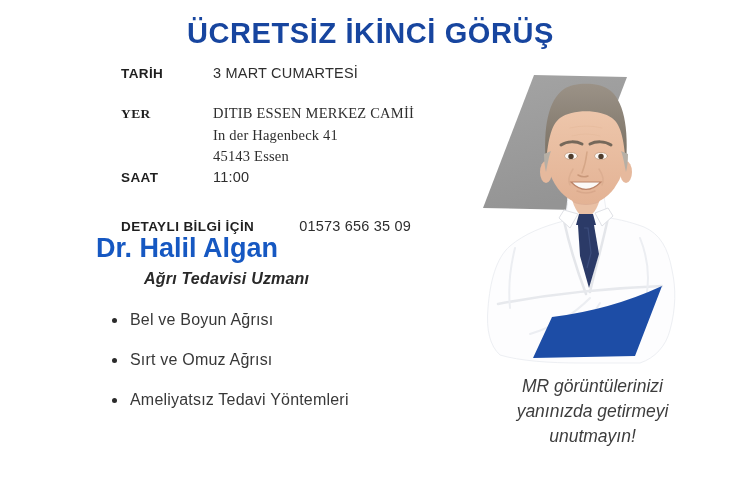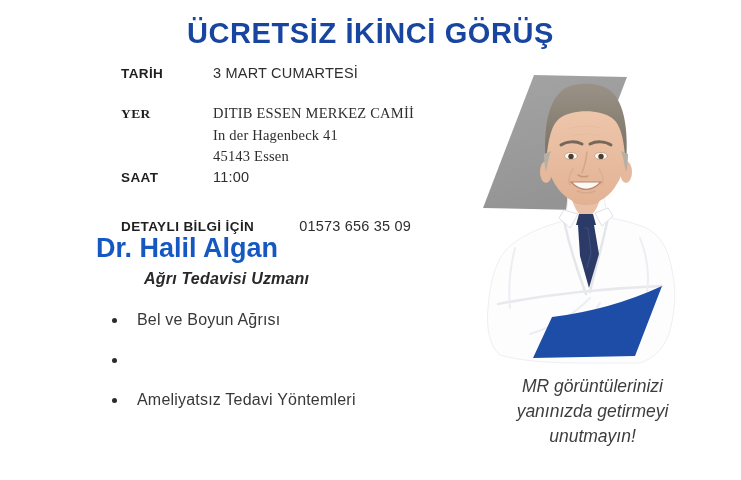--- a/index.html
+++ b/index.html
@@ -52,21 +52,21 @@
   .doctor-specialty{
     position:absolute;left:108px;top:270px;
     font-size:16px;font-weight:bold;font-style:italic;
     color:#292929;letter-spacing:.2px;margin-left:36px;
   }
   .services{
     position:absolute;left:112px;top:300px;
     list-style:none;
   }
   .services li{
-    height:40px;display:flex;align-items:center;gap:20px;
+    height:40px;display:flex;align-items:center;gap:13px;
     font-size:16px;color:#383838;letter-spacing:.2px;
   }
   .bullet-dot{
     width:5px;height:5px;border-radius:50%;
     background:#2b2b2b;flex:0 0 5px;
   }
   .photo-wrap{
     position:absolute;left:440px;top:58px;width:301px;height:312px;
   }
   .reminder-note{
@@ -109,20 +109,21 @@
 <div class="doctor-name">Dr. Halil Algan</div>
 <div class="doctor-specialty">Ağrı Tedavisi Uzmanı</div>
 
 <ul class="services">
   <li>
     <span class="bullet-dot"></span>
     <span>Bel ve Boyun Ağrısı</span>
   </li>
   <li>
     <span class="bullet-dot"></span>
+    <span>Sırt ve Omuz Ağrısı</span>
   </li>
   <li>
     <span class="bullet-dot"></span>
     <span>Ameliyatsız Tedavi Yöntemleri</span>
   </li>
 </ul>
 
 <div class="photo-wrap">
   <svg width="301" height="312" viewBox="0 0 301 312" xmlns="http://www.w3.org/2000/svg">
     <defs>

